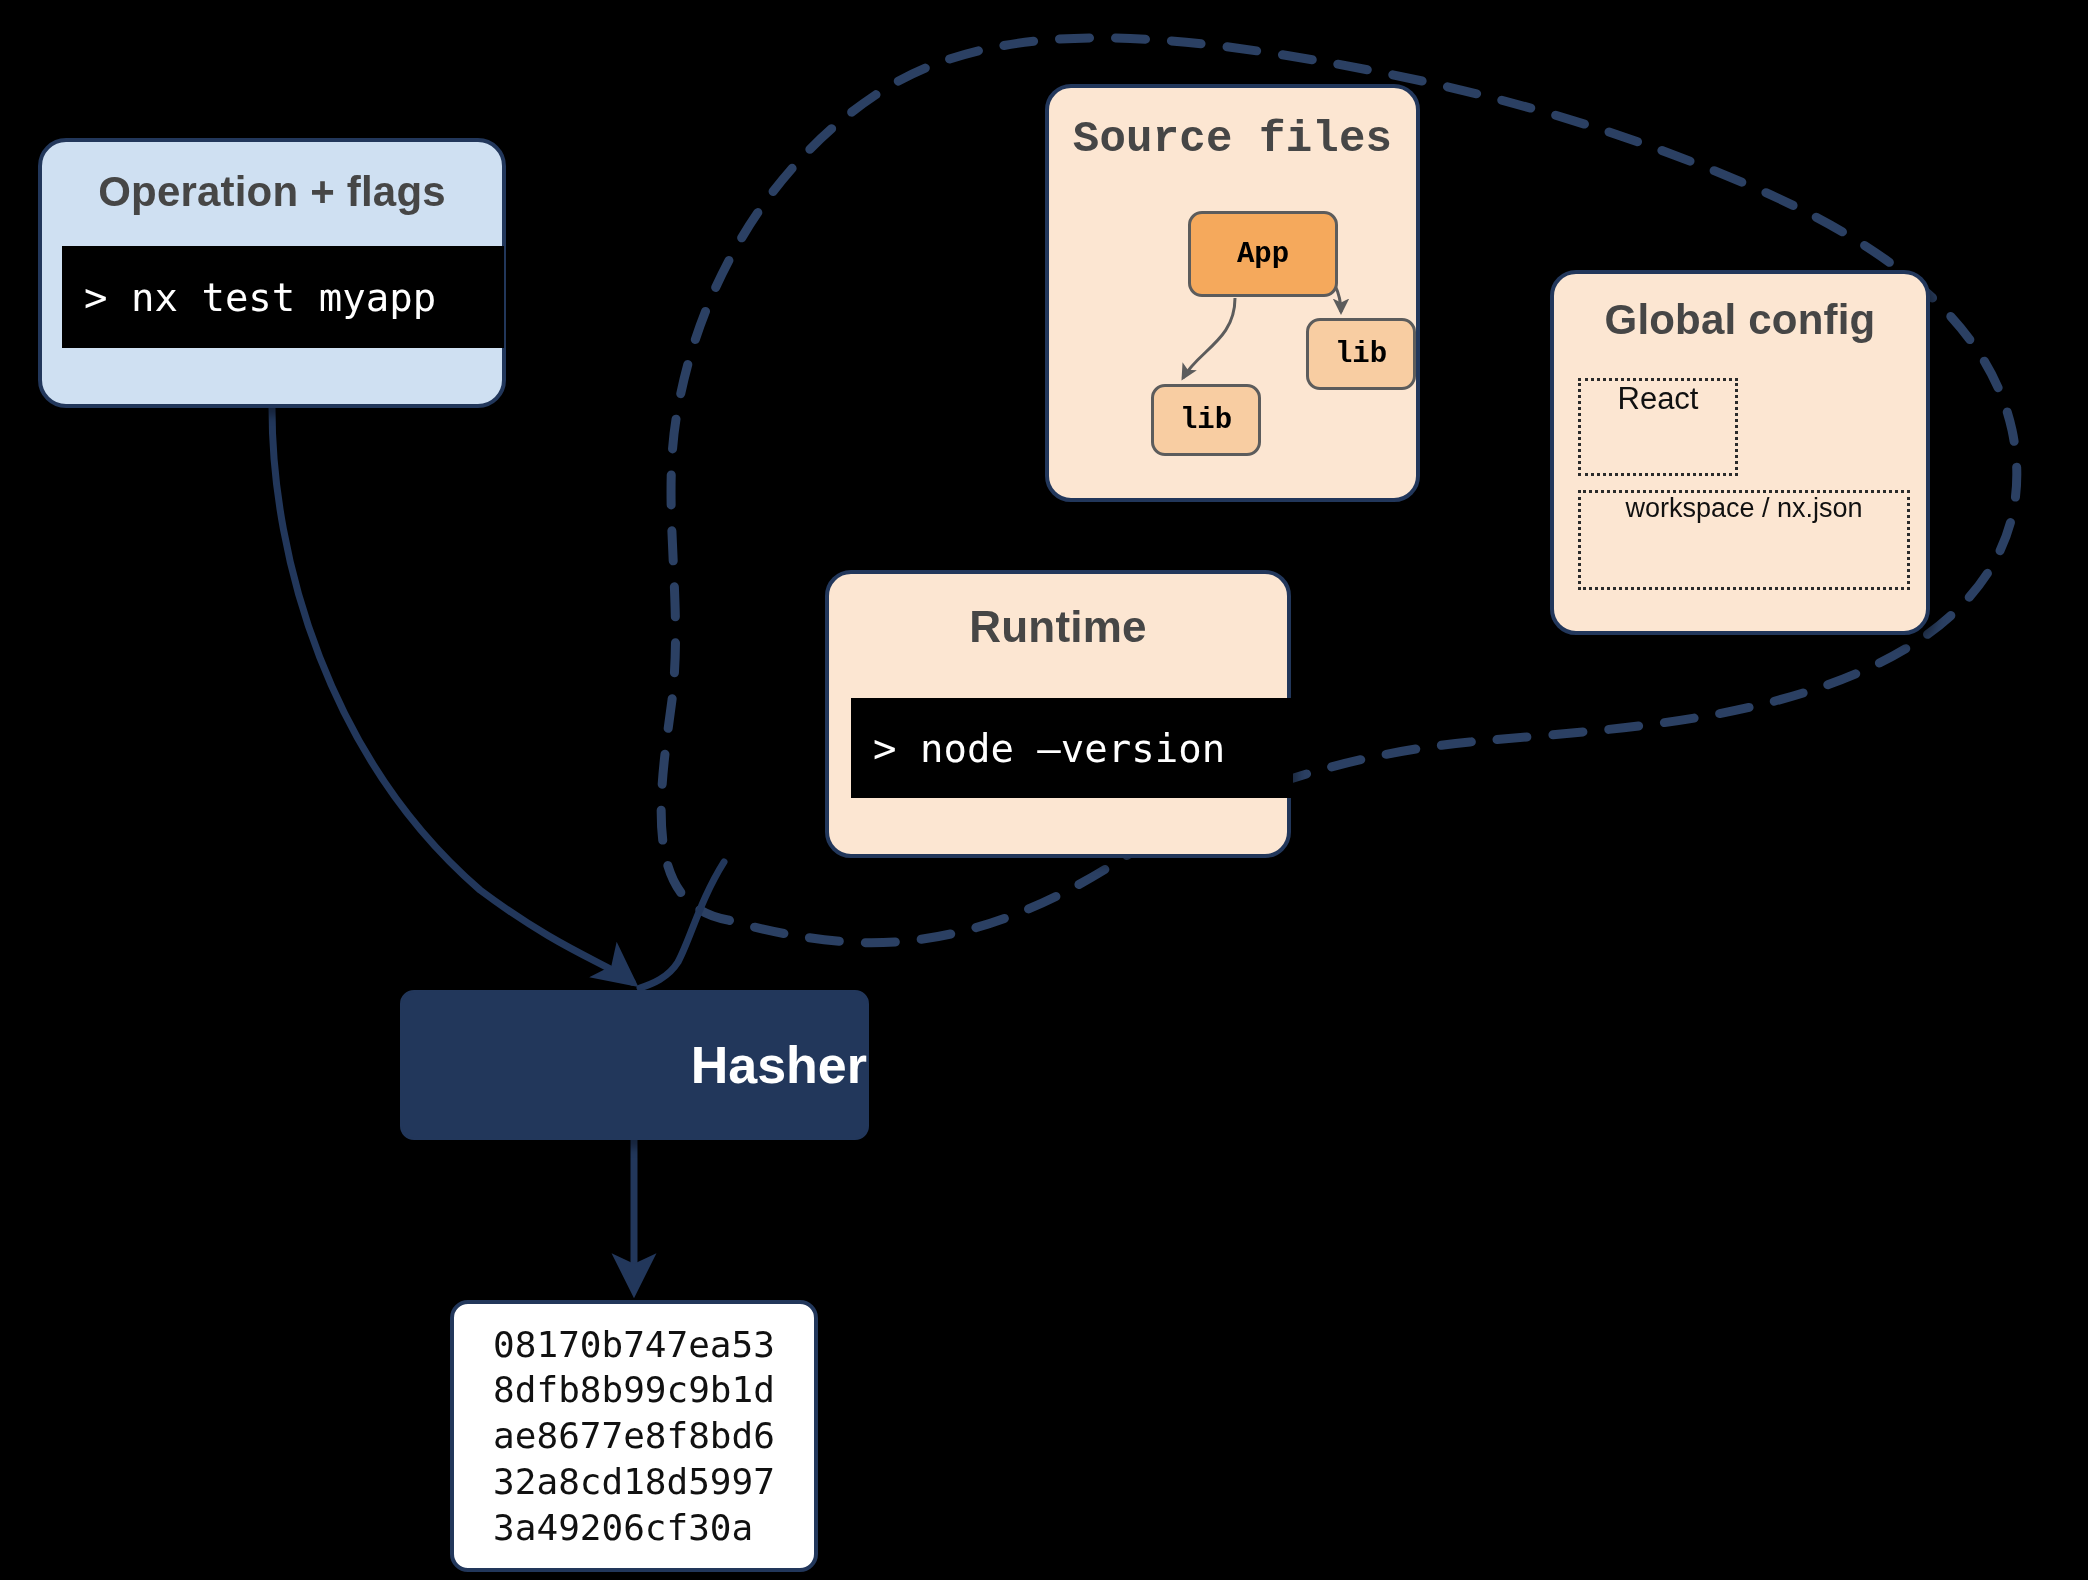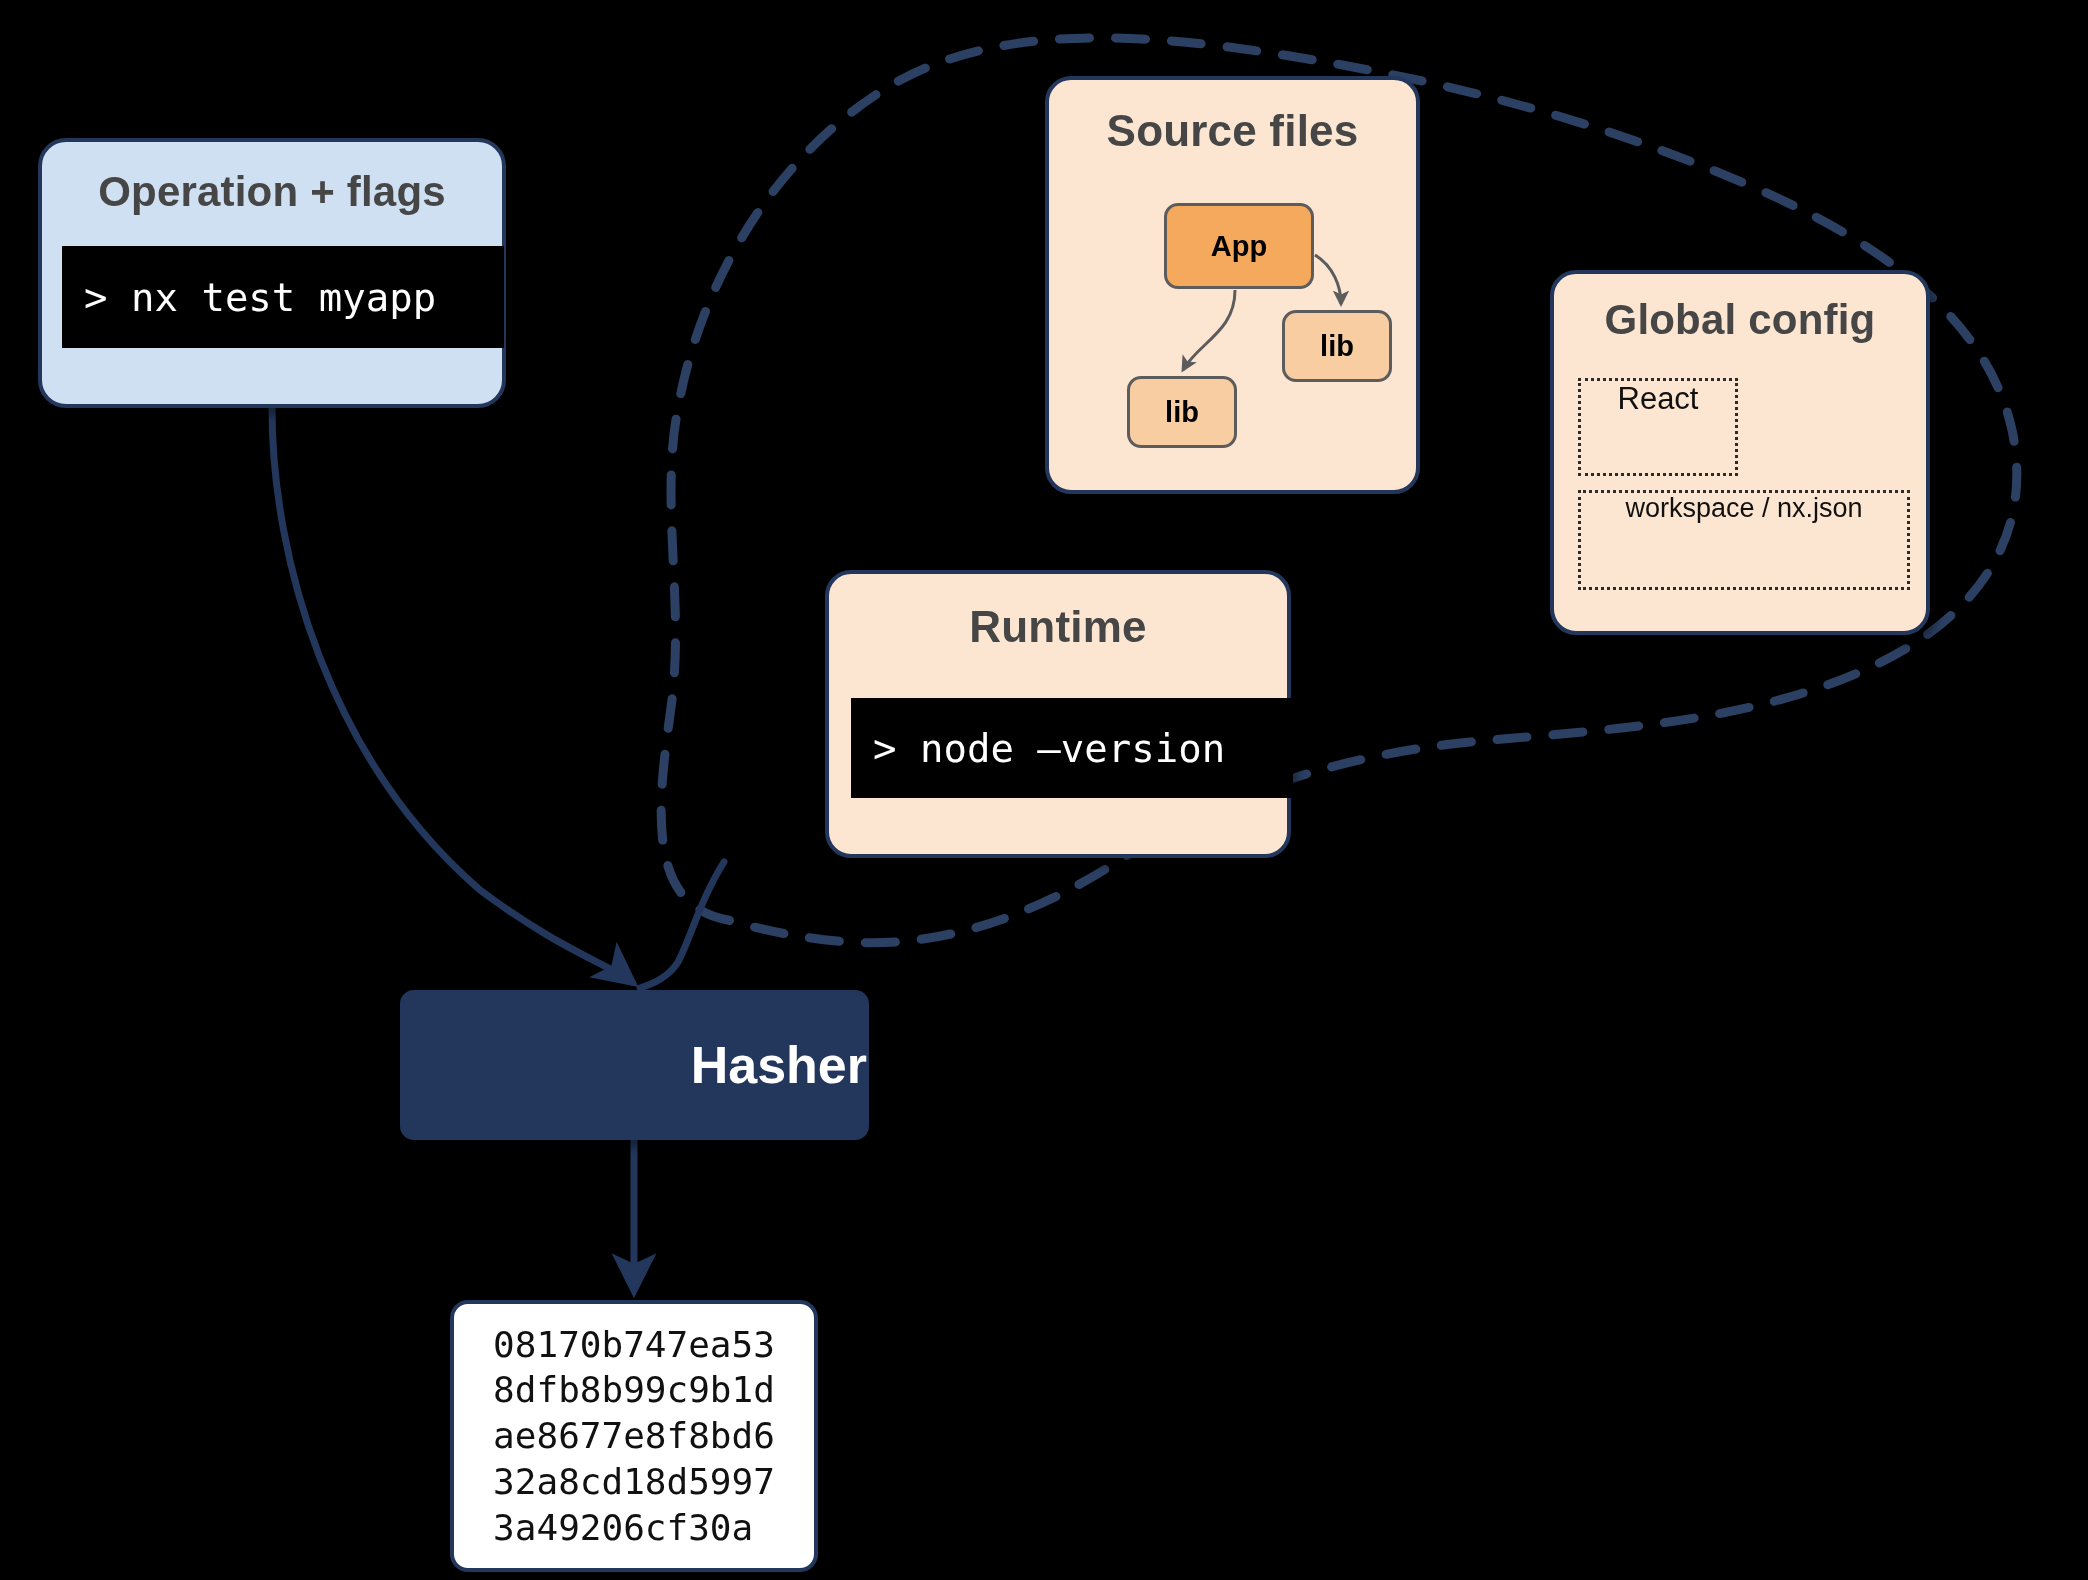--- a/index.html
+++ b/index.html
@@ -75,40 +75,42 @@
     left: 20px;
     top: 104px;
     width: 420px;
     height: 102px;
     padding-left: 22px;
   }
 
   
   #src-card {
     left: 1045px;
-    top: 76px;
+    top: 84px;
     width: 375px;
     height: 418px;
     background: #fce6d2;
+    font-family: Liberation Mono, monospace;
   }
   #src-card .card-title {
     font-size: 44px;
     margin-top: 26px;
   }
   .node-box {
     position: absolute;
     box-sizing: border-box;
     border: 3px solid #5c5c5c;
     border-radius: 14px;
     display: flex;
     align-items: center;
     justify-content: center;
     font-weight: bold;
     font-size: 29px;
     color: #000000;
+    margin-left: 24px;
   }
   #node-app {
     left: 115px;
     top: 123px;
     width: 150px;
     height: 86px;
     background: #f5a95c;
   }
   #node-lib-right {
     left: 233px;

